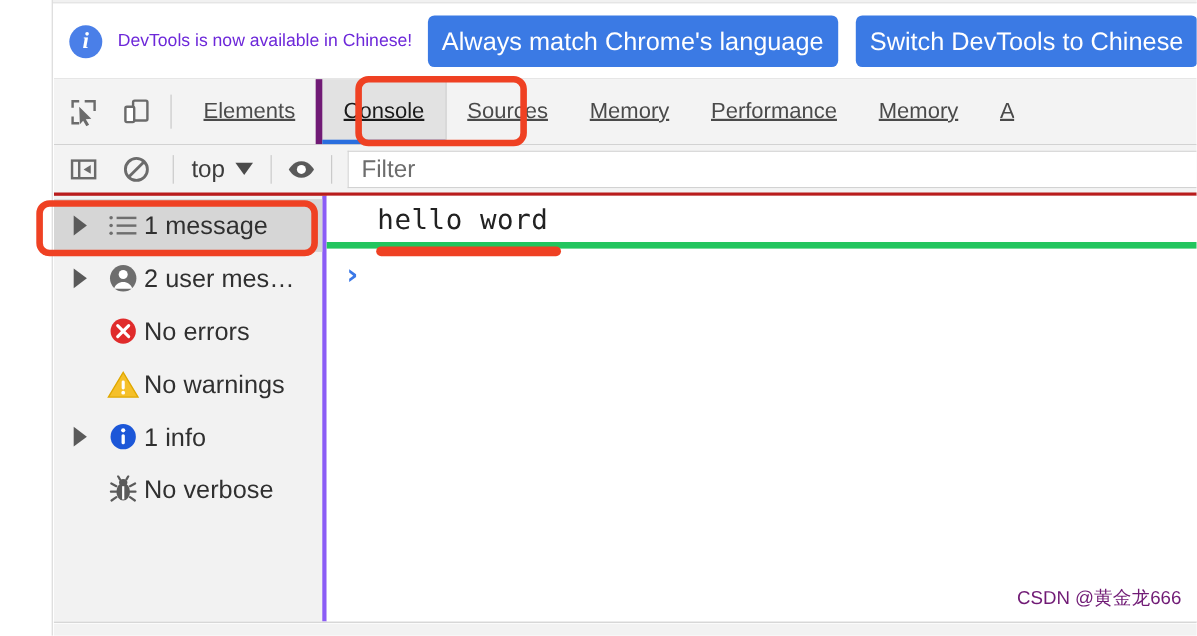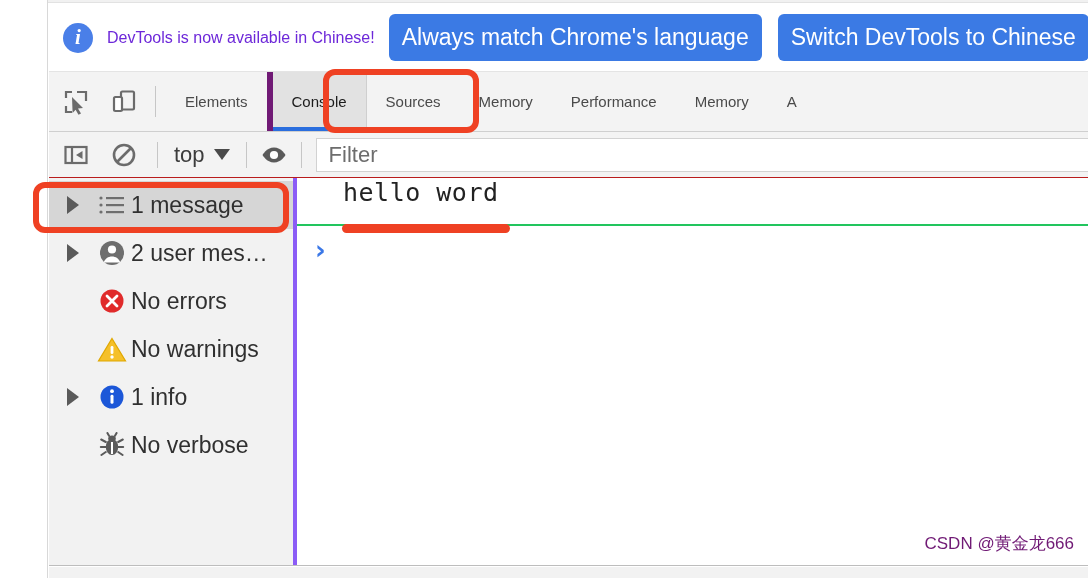--- a/index.html
+++ b/index.html
@@ -133,26 +133,27 @@
   .tabs {
     display: flex;
     align-items: stretch;
     padding-left: 10px;
   }
   .tab {
     display: flex;
     align-items: center;
     justify-content: center;
     padding: 0 19px;
-    font-size: 15px;
+    font-size: 20px;
     color: #4a4a4a;
     white-space: nowrap;
     cursor: pointer;
     position: relative;
     box-sizing: border-box;
+    text-decoration: underline;
   }
   .tab.selected {
     background: #e2e2e2;
     color: #1a1a1a;
     border-left: 6px solid #701a75;
     border-right: 1px solid #cfcfcf;
   }
   .tab.selected::after {
     content: "";
     position: absolute;
@@ -163,21 +164,21 @@
   .tab.cut {
     overflow: hidden;
     padding-right: 0;
   }
 
   
   .filterbar {
     position: relative;
     height: 46px;
     background: #f3f3f3;
-    border-bottom: 1px solid #b91c1c;
+    border-bottom: 3px solid #b91c1c;
     display: flex;
     align-items: center;
     box-sizing: border-box;
     padding-left: 10px;
   }
   .fb-icon {
     width: 34px; height: 34px;
     display: flex; align-items: center; justify-content: center;
     cursor: pointer;
     flex: none;
@@ -271,22 +272,23 @@
   }
 
   .console-main {
     flex: 1;
     background: #ffffff;
     position: relative;
   }
   .log-row {
     height: 48px;
     display: flex;
+    align-items: center;
     padding-left: 46px;
-    border-bottom: 2px solid #22c55e;
+    border-bottom: 6px solid #22c55e;
     box-sizing: border-box;
   }
   .log-text {
     font-family: "DejaVu Sans Mono", monospace;
     font-size: 25px;
     color: #222222;
     letter-spacing: 0.5px;
   }
   .prompt-row {
     height: 48px;

